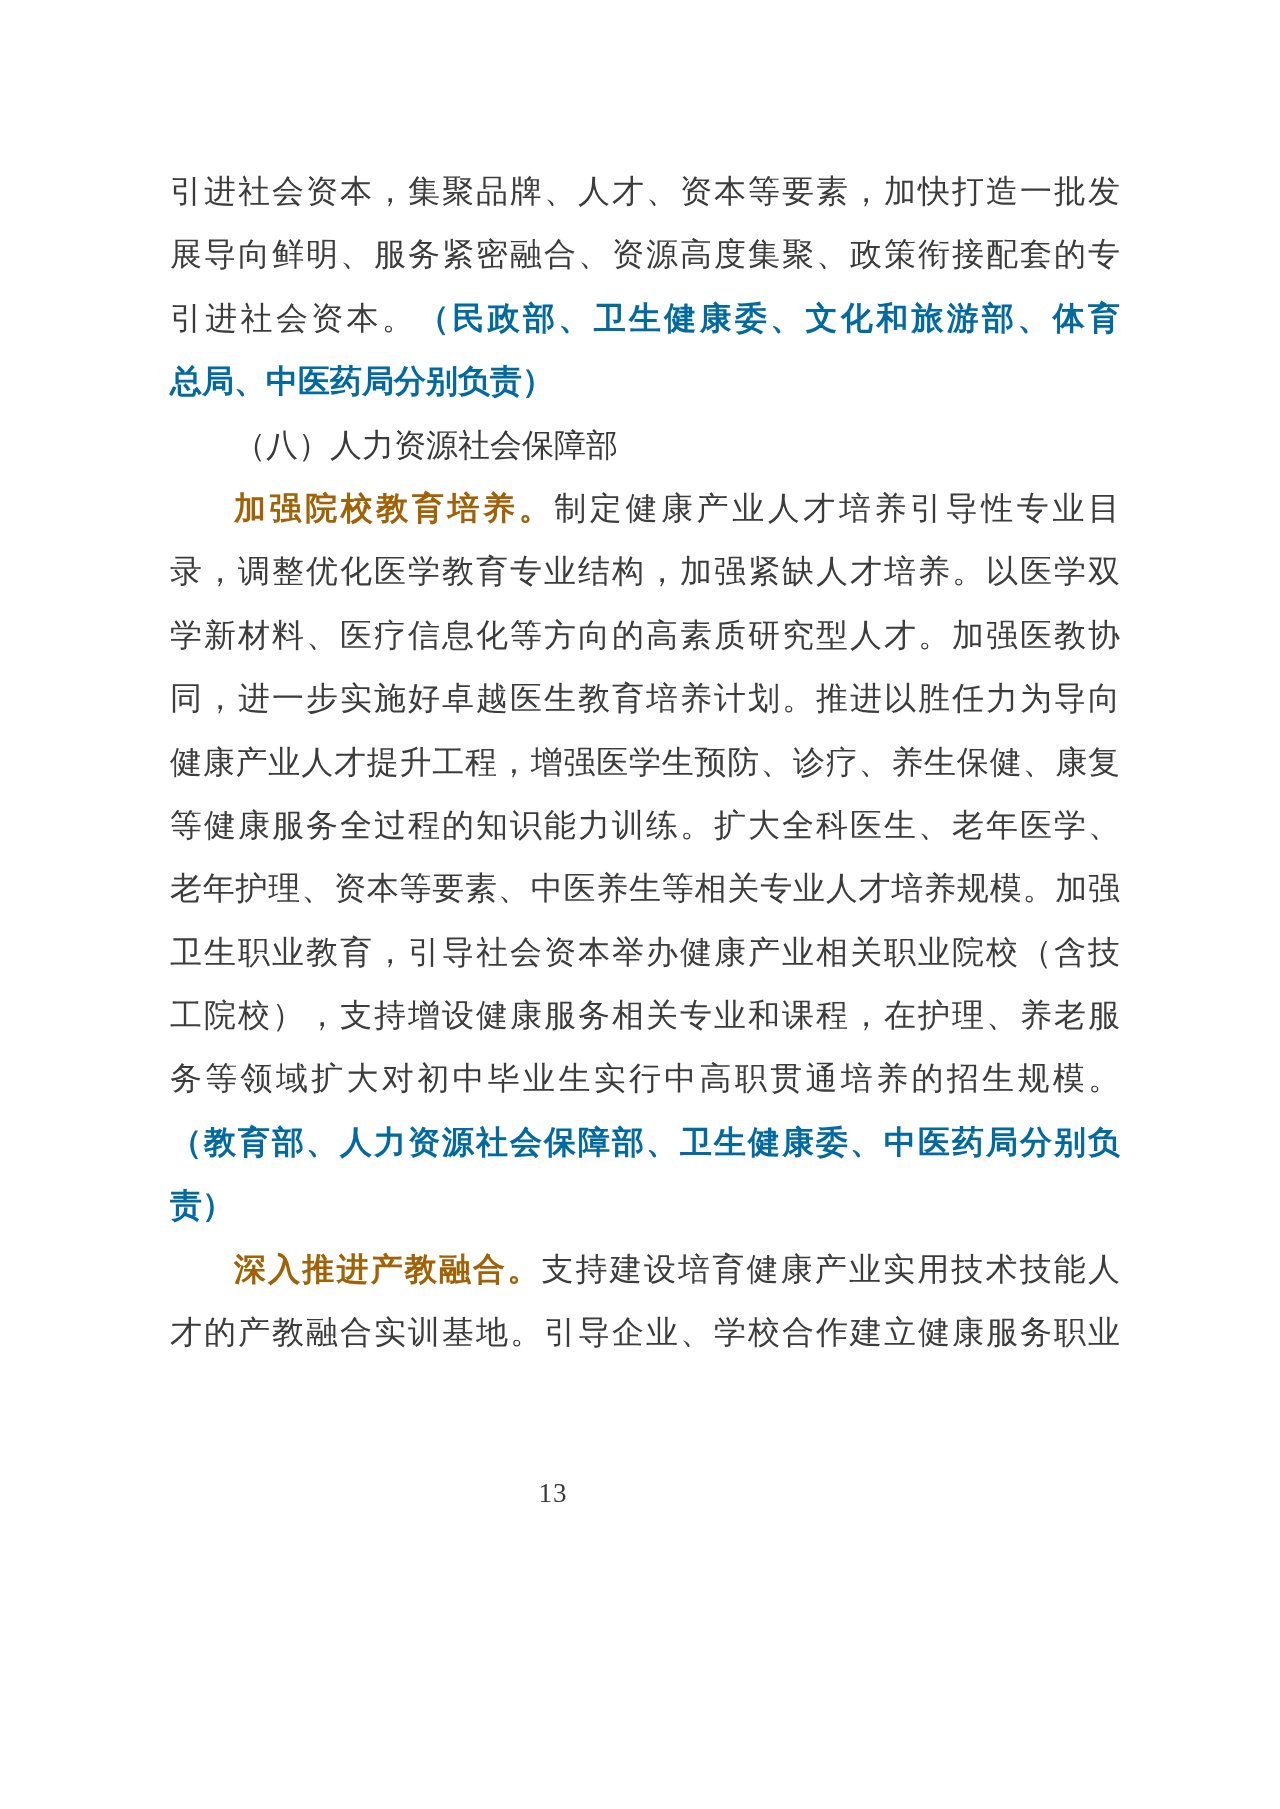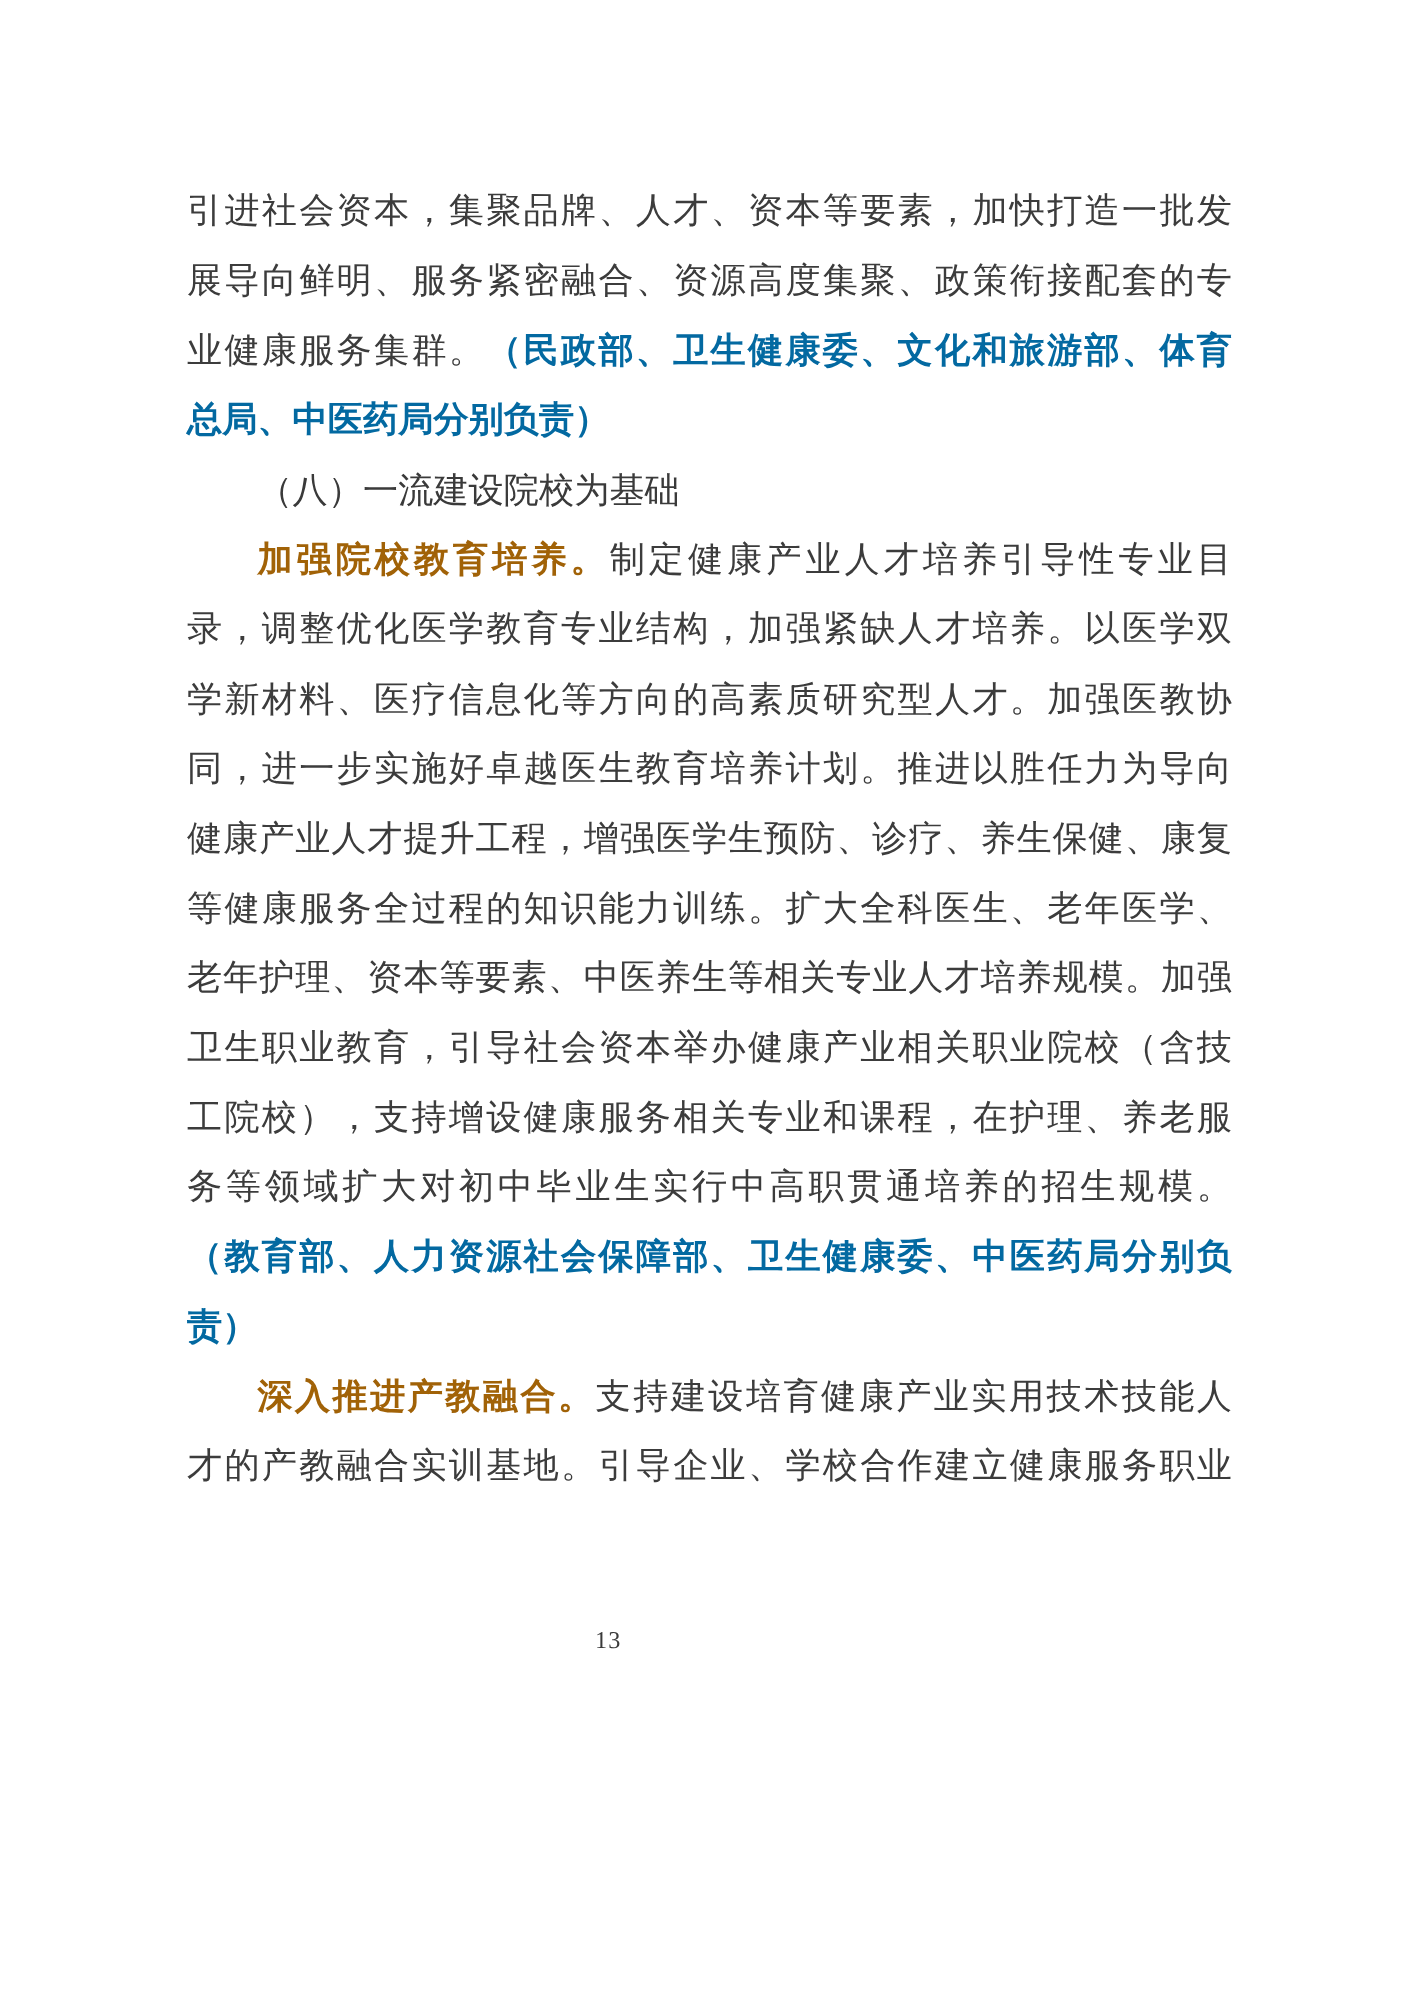--- a/index.html
+++ b/index.html
@@ -48,36 +48,36 @@
     font-family: Liberation Serif, serif;
     font-weight: 700;
     color: #0369a1;
   }
   .page-number {
     position: absolute;
     top: 1478px;
     left: 0;
     width: 1106px;
     text-align: center;
-    font-size: 22px;
+    font-size: 27px;
     letter-spacing: 1px;
     color: #3a3a3a;
     font-family: "Liberation Serif", "DejaVu Serif", serif;
   }
 </style>
 </head>
 <body>
 
 <div class="page">
   <div class="doc">
       <div class="line j"><span class="s-body">引进社会资本，集聚品牌、人才、资本等要素，加快打造一批发</span></div>
       <div class="line j"><span class="s-body">展导向鲜明、服务紧密融合、资源高度集聚、政策衔接配套的专</span></div>
-      <div class="line j"><span class="s-body">业健康服务集群。</span><span class="s-hei">（民政部、卫生健康委、文化和旅游部、体育</span></div>
+      <div class="line j"><span class="s-body">引进社会资本。</span><span class="s-hei">（民政部、卫生健康委、文化和旅游部、体育</span></div>
       <div class="line"><span class="s-hei">总局、中医药局分别负责）</span></div>
-      <div class="line ind"><span class="s-heading">（八）一流建设院校为基础</span></div>
+      <div class="line ind"><span class="s-heading">（八）人力资源社会保障部</span></div>
       <div class="line j ind"><span class="s-kai">加强院校教育培养。</span><span class="s-body">制定健康产业人才培养引导性专业目</span></div>
       <div class="line j"><span class="s-body">录，调整优化医学教育专业结构，加强紧缺人才培养。以医学双</span></div>
       <div class="line j"><span class="s-body">学新材料、医疗信息化等方向的高素质研究型人才。加强医教协</span></div>
       <div class="line j"><span class="s-body">同，进一步实施好卓越医生教育培养计划。推进以胜任力为导向</span></div>
       <div class="line j"><span class="s-body">健康产业人才提升工程，增强医学生预防、诊疗、养生保健、康复</span></div>
       <div class="line j"><span class="s-body">等健康服务全过程的知识能力训练。扩大全科医生、老年医学、</span></div>
       <div class="line j"><span class="s-body">老年护理、资本等要素、中医养生等相关专业人才培养规模。加强</span></div>
       <div class="line j"><span class="s-body">卫生职业教育，引导社会资本举办健康产业相关职业院校（含技</span></div>
       <div class="line j"><span class="s-body">工院校），支持增设健康服务相关专业和课程，在护理、养老服</span></div>
       <div class="line j"><span class="s-body">务等领域扩大对初中毕业生实行中高职贯通培养的招生规模。</span></div>

